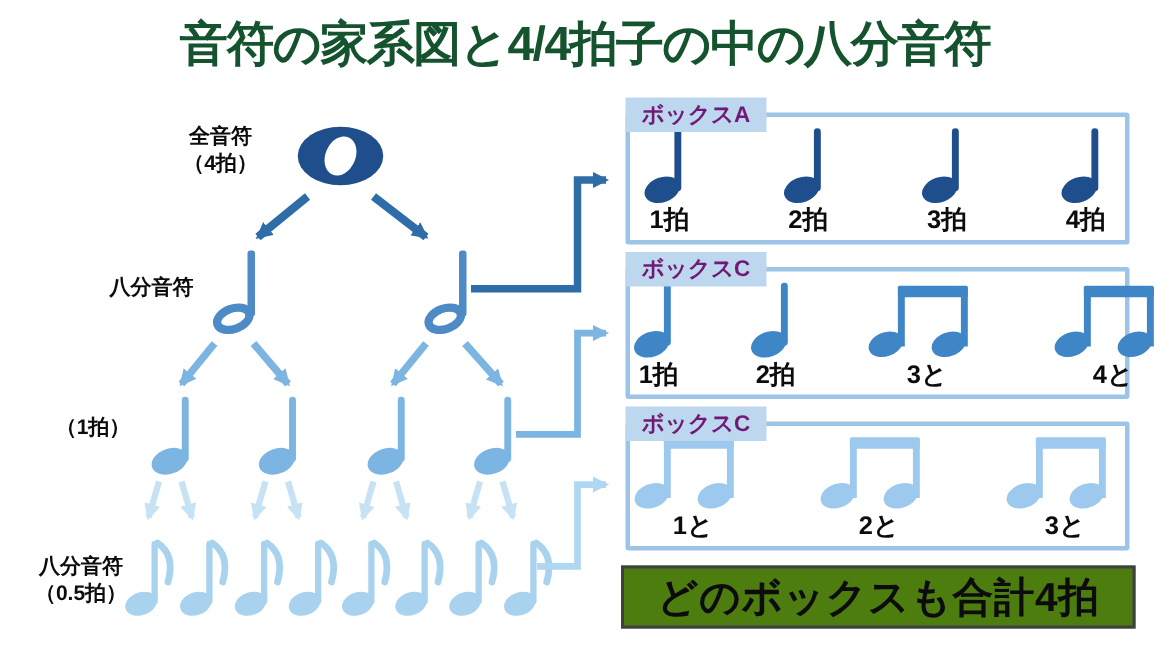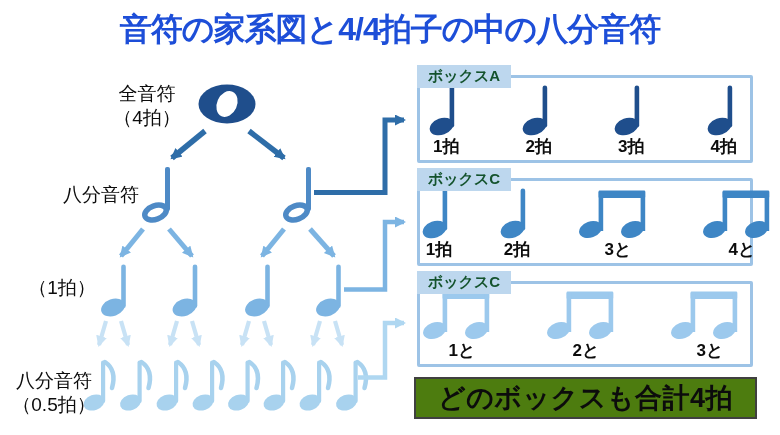--- a/index.html
+++ b/index.html
@@ -3,42 +3,42 @@
 <meta charset="utf-8">
 <style>
   html,body{margin:0;padding:0;}
   body{
     width:780px;height:435px;position:relative;background:#ffffff;overflow:hidden;
     font-family:"Liberation Sans","DejaVu Sans",sans-serif;color:#0c0c0c;
   }
   .abs{position:absolute;}
   #title{
     top:8px;left:0;width:780px;text-align:center;
-    font-size:32px;font-weight:800;letter-spacing:-1px;color:#1d4ed8;white-space:nowrap;
+    font-size:32px;font-weight:800;letter-spacing:-1px;color:#14532d;white-space:nowrap;
   }
   
   .tree-label{
-    text-align:center;font-weight:400;font-size:19px;line-height:1.28;white-space:nowrap;
+    text-align:center;font-weight:700;font-size:14px;line-height:1.28;white-space:nowrap;
   }
   #lbl-whole{left:99px;top:82px;width:96px;}
   #lbl-half{left:53px;top:183px;width:96px;}
   #lbl-quarter{left:14px;top:276px;width:96px;}
   #lbl-eighth{left:4px;top:369px;width:100px;}
   
   .note-box{
     left:417px;width:336px;height:88px;background:#ffffff;
     border:3px solid #9dc3e6;border-radius:2px;box-sizing:border-box;
   }
   #box-a{top:75px;}
   #box-b{top:178px;}
   #box-c{top:281px;height:86px;text-decoration:underline;}
   .box-tab{
     left:417px;width:94px;height:23px;background:#bdd7ee;z-index:3;
     display:flex;align-items:center;justify-content:center;
-    font-size:15px;font-weight:800;color:#14532d;white-space:nowrap;
+    font-size:15px;font-weight:800;color:#701a75;white-space:nowrap;
   }
   #tab-a{top:65px;}
   #tab-b{top:168px;}
   #tab-c{top:271px;}
   .note-row{
     position:absolute;left:0;top:0;right:0;bottom:0;
     display:flex;justify-content:space-around;align-items:stretch;padding:2px 2px 3px 2px;gap:44px;
   }
   .note-cell{
     display:flex;flex-direction:column;align-items:center;justify-content:flex-end;

